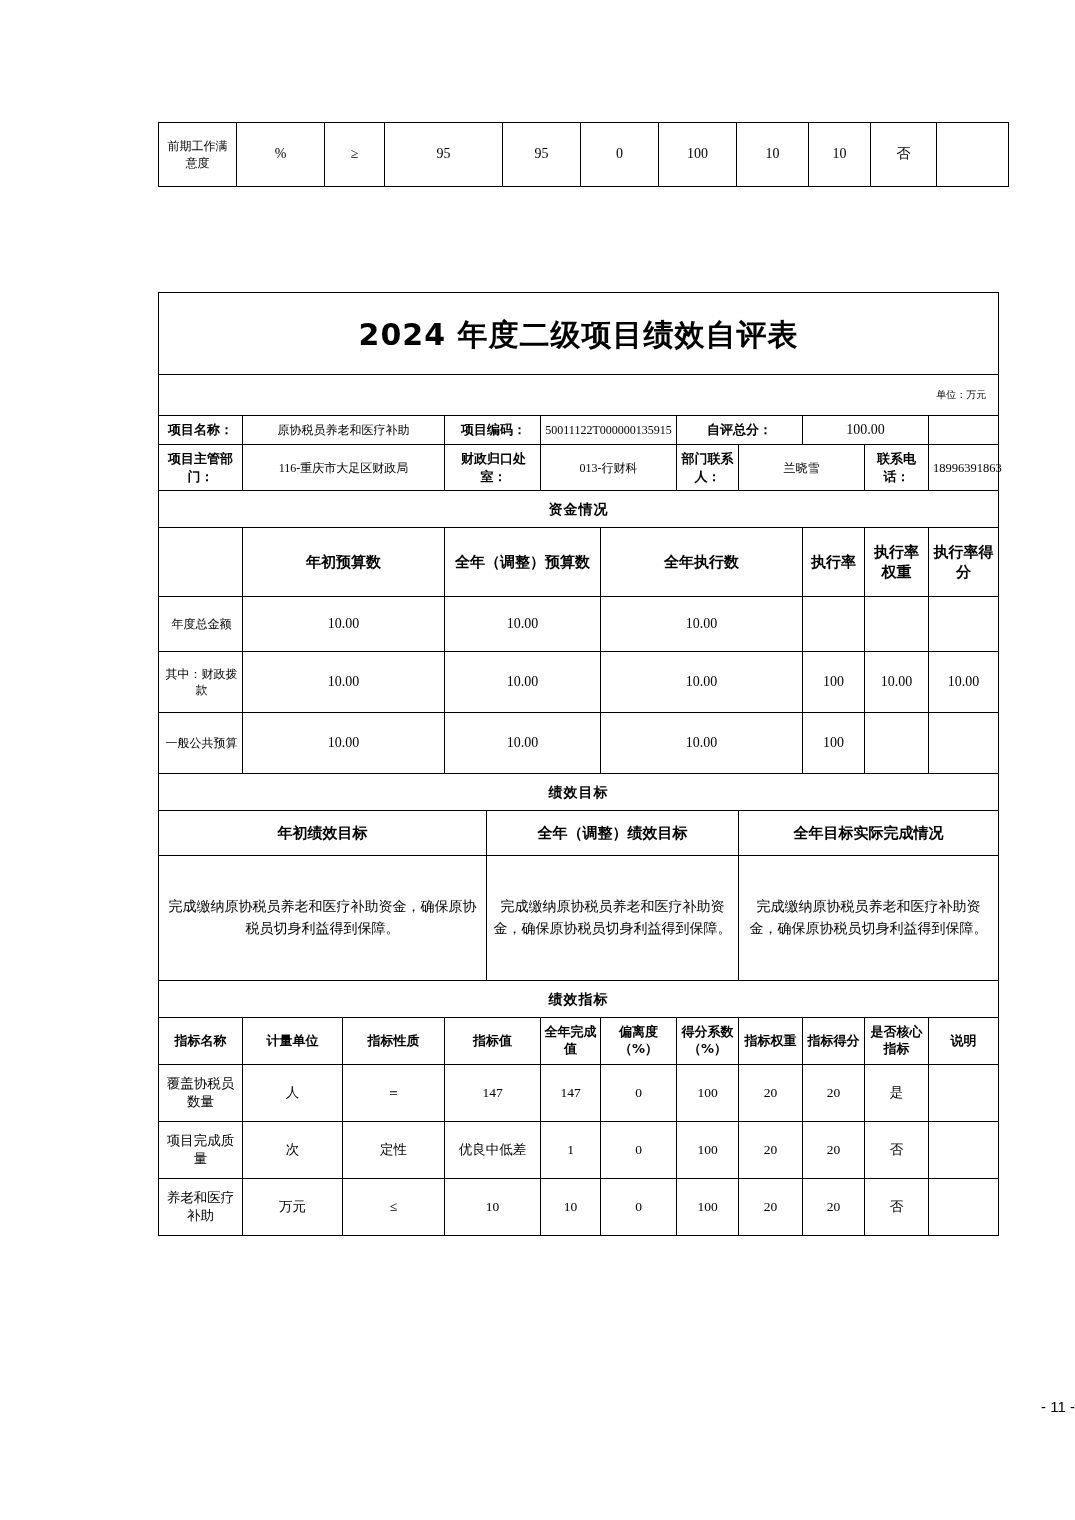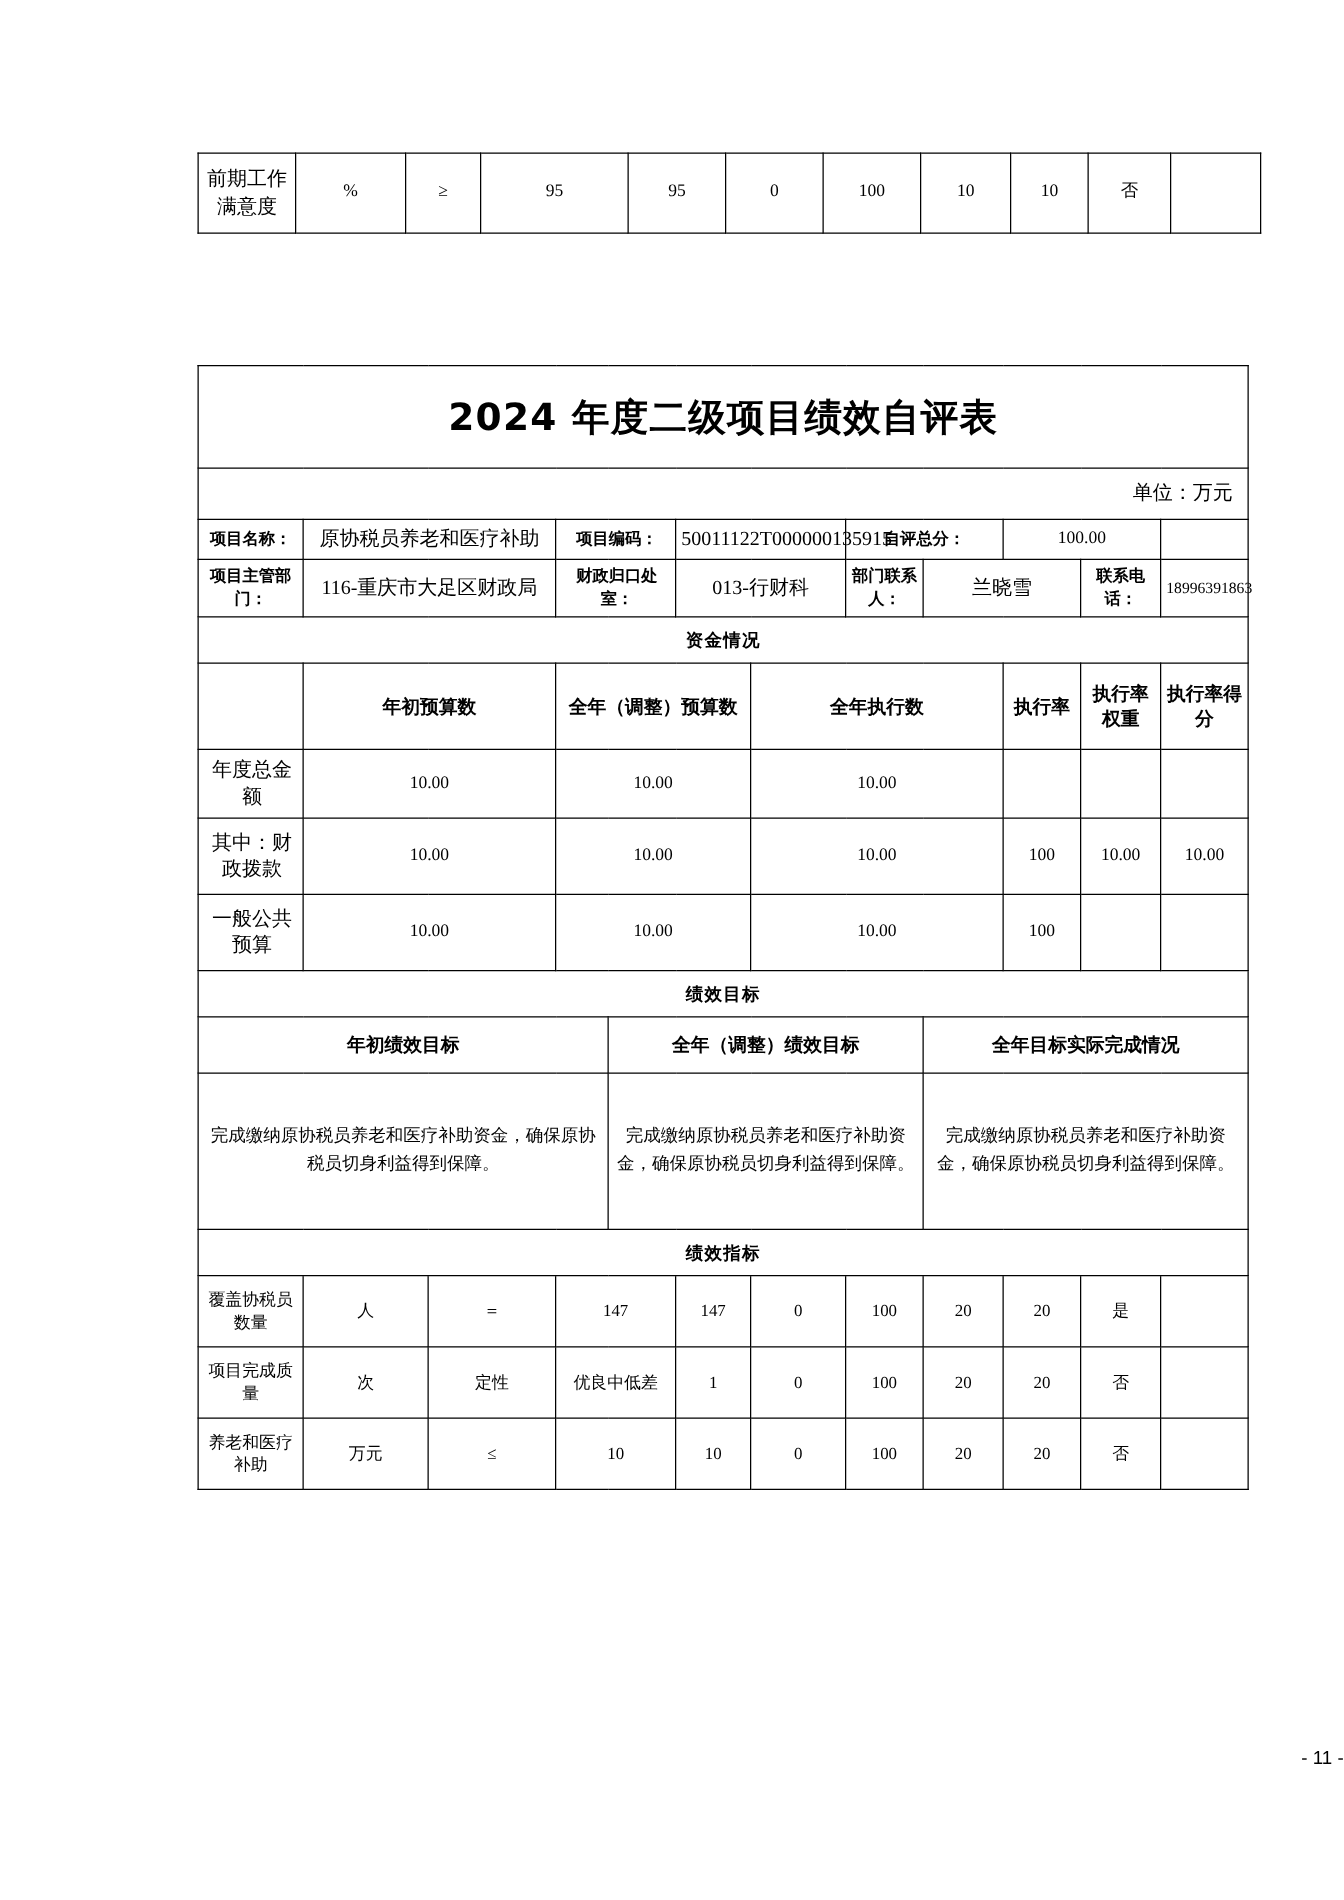--- a/index.html
+++ b/index.html
@@ -60,42 +60,42 @@
   }
   .title-cell {
     font-size: 30px;
     font-weight: bold;
     font-family: "DejaVu Sans", sans-serif;
     letter-spacing: 1px;
     padding: 22px 0 18px 0 !important;
   }
   .unit-cell {
     text-align: right;
-    font-size: 16px;
+    font-size: 10px;
     padding-right: 12px !important;
     height: 30px;
   }
   .section-head {
     font-weight: bold;
     font-size: 14px;
     font-family: Liberation Sans, sans-serif;
     letter-spacing: 1px;
     height: 26px;
   }
   .lbl {
     font-weight: bold;
     font-size: 13px;
     font-family: "DejaVu Sans", sans-serif;
   }
   .left {
     text-align: center;
     padding-left: 6px !important;
   }
   .tight {
-    font-size: 16px;
+    font-size: 12px;
     margin-left: 33px;
   }
   .small {
     font-size: 12.5px;
   }
   .num {
     font-family: "Liberation Serif", serif;
     font-size: 14px;
   }
   .bold-h {
@@ -270,20 +270,33 @@
     <tr>
       <td class="goal-cell" colspan="4" style="height:104px">完成缴纳原协税员养老和医疗补助资金，确保原协税员切身利益得到保障。</td>
       <td class="goal-cell" colspan="4">完成缴纳原协税员养老和医疗补助资金，确保原协税员切身利益得到保障。</td>
       <td class="goal-cell" colspan="4">完成缴纳原协税员养老和医疗补助资金，确保原协税员切身利益得到保障。</td>
     </tr>
 
     <tr>
       <td class="section-head" colspan="12">绩效指标</td>
     </tr>
 
+    <tr class="ind-head">
+      <td>指标名称</td>
+      <td>计量单位</td>
+      <td>指标性质</td>
+      <td colspan="2">指标值</td>
+      <td>全年完成值</td>
+      <td>偏离度（%）</td>
+      <td>得分系数（%）</td>
+      <td>指标权重</td>
+      <td>指标得分</td>
+      <td>是否核心指标</td>
+      <td>说明</td>
+    </tr>
 
     <tr class="ind-row">
       <td>覆盖协税员数量</td>
       <td>人</td>
       <td>＝</td>
       <td colspan="2">147</td>
       <td>147</td>
       <td>0</td>
       <td>100</td>
       <td>20</td>

